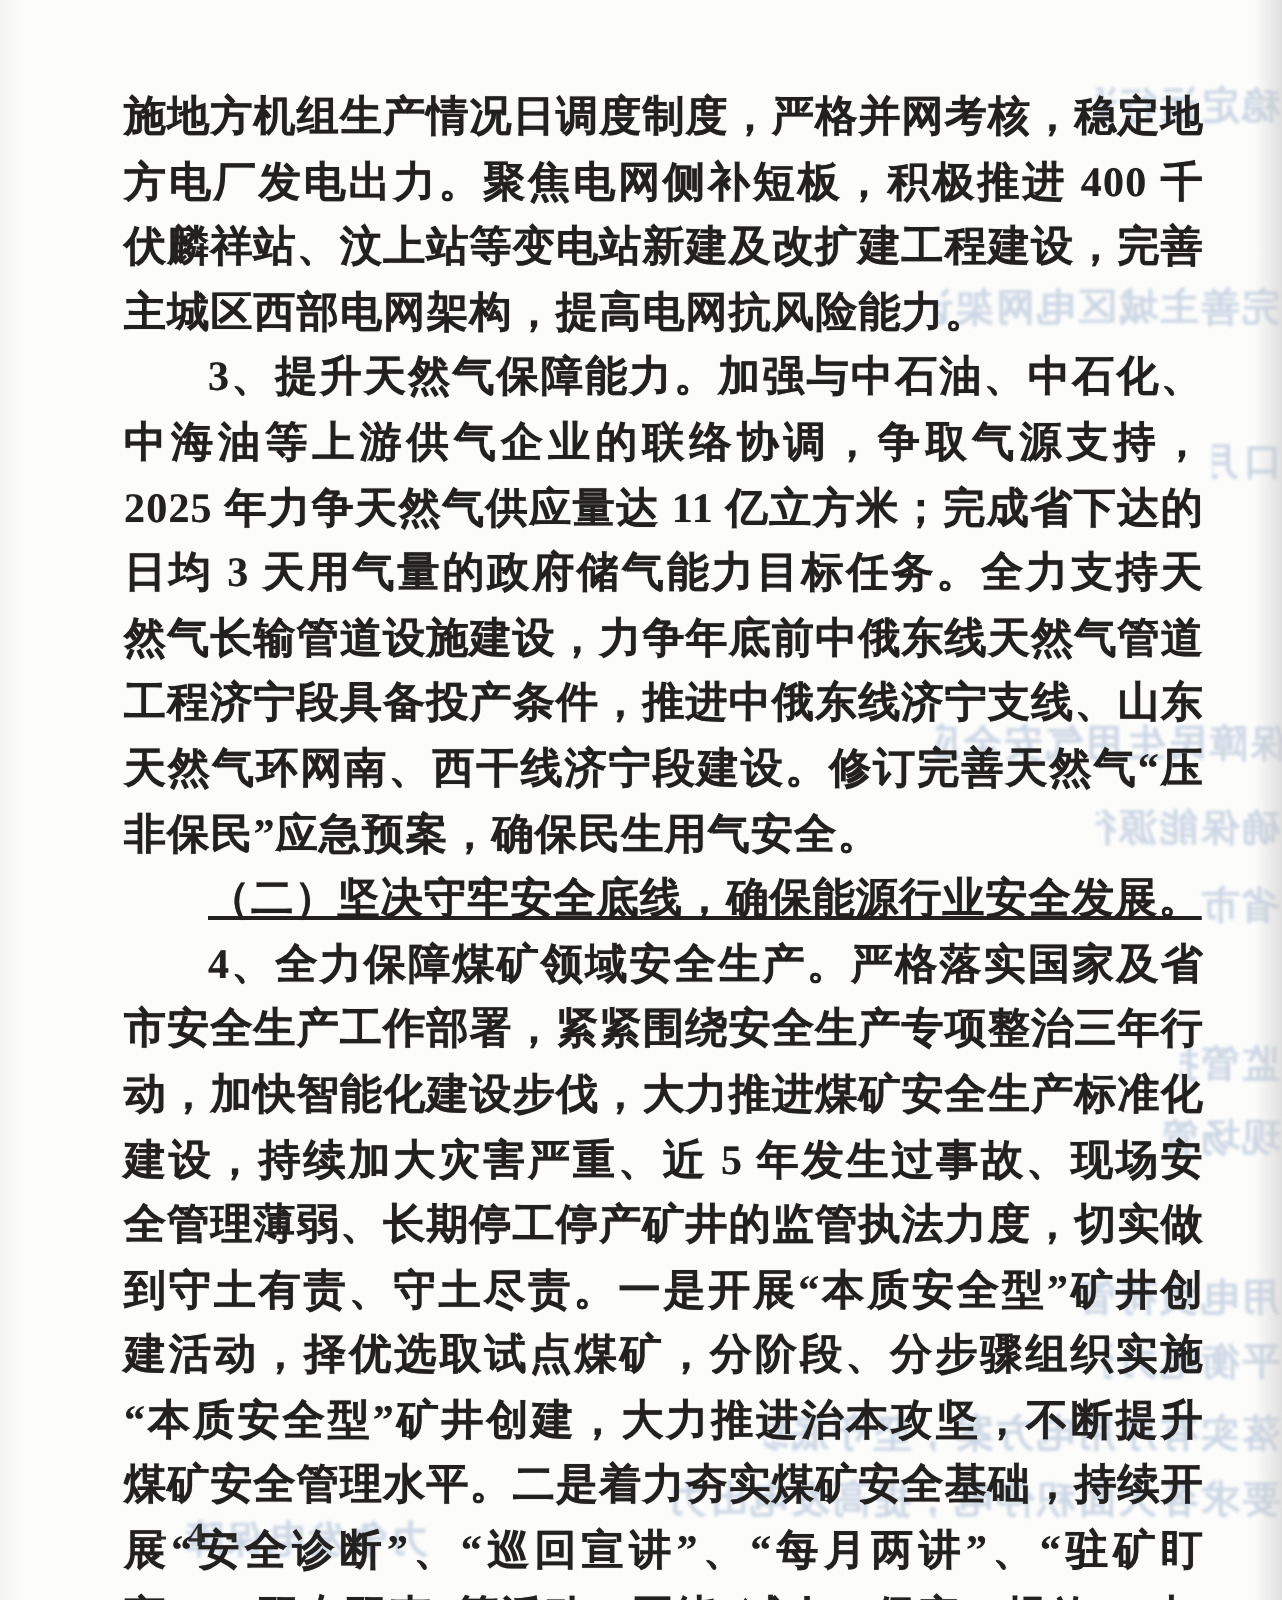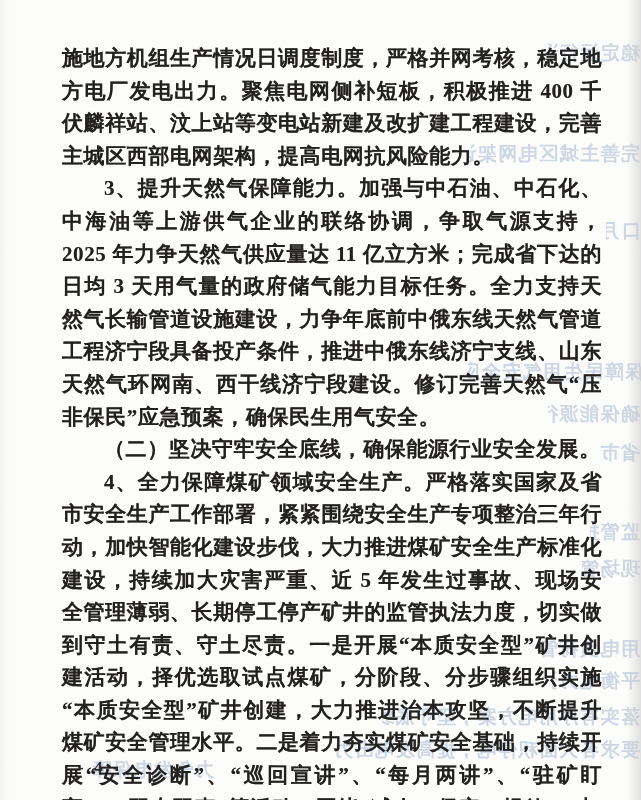--- a/index.html
+++ b/index.html
@@ -28,21 +28,21 @@
     color: #222120;
     font-size: 21px;
     line-height: 32.6px;
     letter-spacing: 0.6px;
     font-weight: 600;
     text-align: justify;
     text-shadow: 0 0 0.4px rgba(40,40,40,0.55);
   }
   .text-block p { margin: 0; }
   p.indent { text-indent: 2em; }
-  p.heading { font-weight: 800; }
+  p.heading { font-weight: 800; text-decoration: underline; }
   .page-number {
     position: absolute;
     left: 78px; top: 758px;
     font-size: 17px;
     letter-spacing: 3px;
     color: #2d2d2d;
     font-weight: 600;
   }
   
   .ghost {

